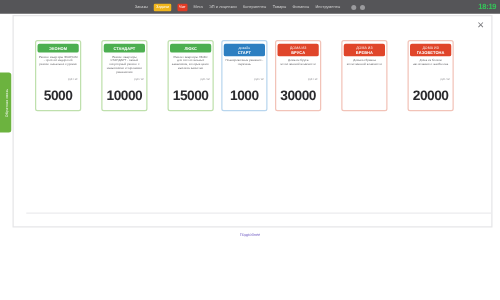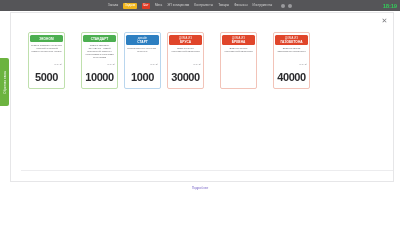--- a/index.html
+++ b/index.html
@@ -298,20 +298,30 @@
           <div class="card-header">
             <span>СТАНДАРТ</span>
           </div>
           <div class="card-body">Ремонт квартиры СТАНДАРТ - самый популярный ремонт с невысокими и хорошими решениями</div>
           <div class="card-price-wrap">
             <span class="card-unit">руб / м²</span>
             <span class="card-price">10000</span>
           </div>
         </div>
 
+        <div class="card green">
+          <div class="card-header">
+            <span>ЛЮКС</span>
+          </div>
+          <div class="card-body">Ремонт квартиры ЛЮКС для состоятельных заказчиков, которые ценят высокое качество</div>
+          <div class="card-price-wrap">
+            <span class="card-unit">руб / м²</span>
+            <span class="card-price">15000</span>
+          </div>
+        </div>
 
       </div>
 
       <div class="group">
 
         <div class="card blue">
           <div class="card-header">
             <span class="kicker">дизайн</span>
             <span>СТАРТ</span>
           </div>
@@ -349,21 +359,21 @@
         </div>
 
         <div class="card red">
           <div class="card-header">
             <span class="kicker">ДОМА ИЗ</span>
             <span>ГАЗОБЕТОНА</span>
           </div>
           <div class="card-body">Дома из блоков автоклавного газобетона</div>
           <div class="card-price-wrap">
             <span class="card-unit">руб / м²</span>
-            <span class="card-price">40000</span>
+            <span class="card-price">20000</span>
           </div>
         </div>
 
       </div>
 
     </div>
 
     <div class="modal-divider"></div>
   </div>
 

